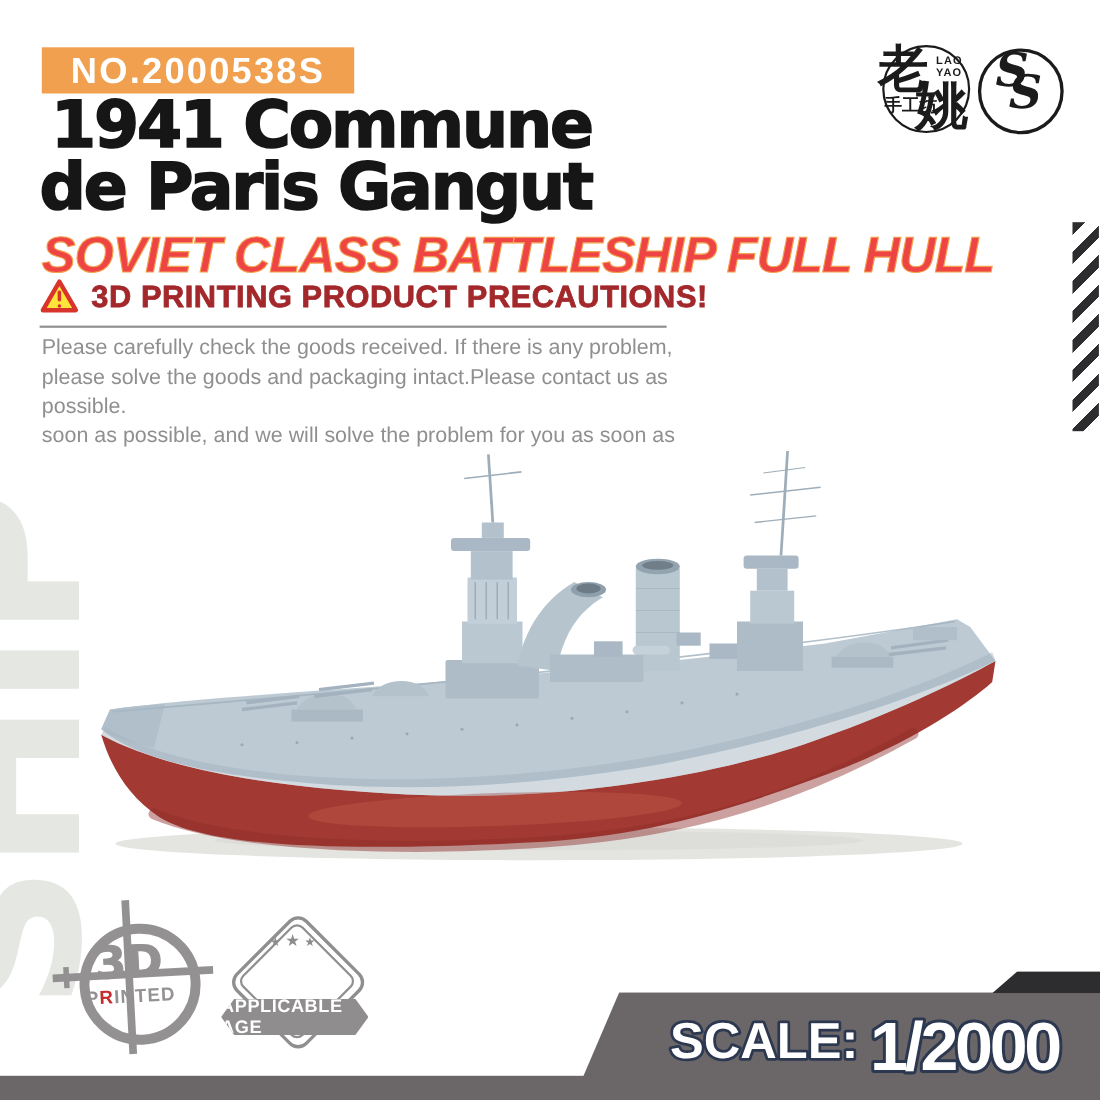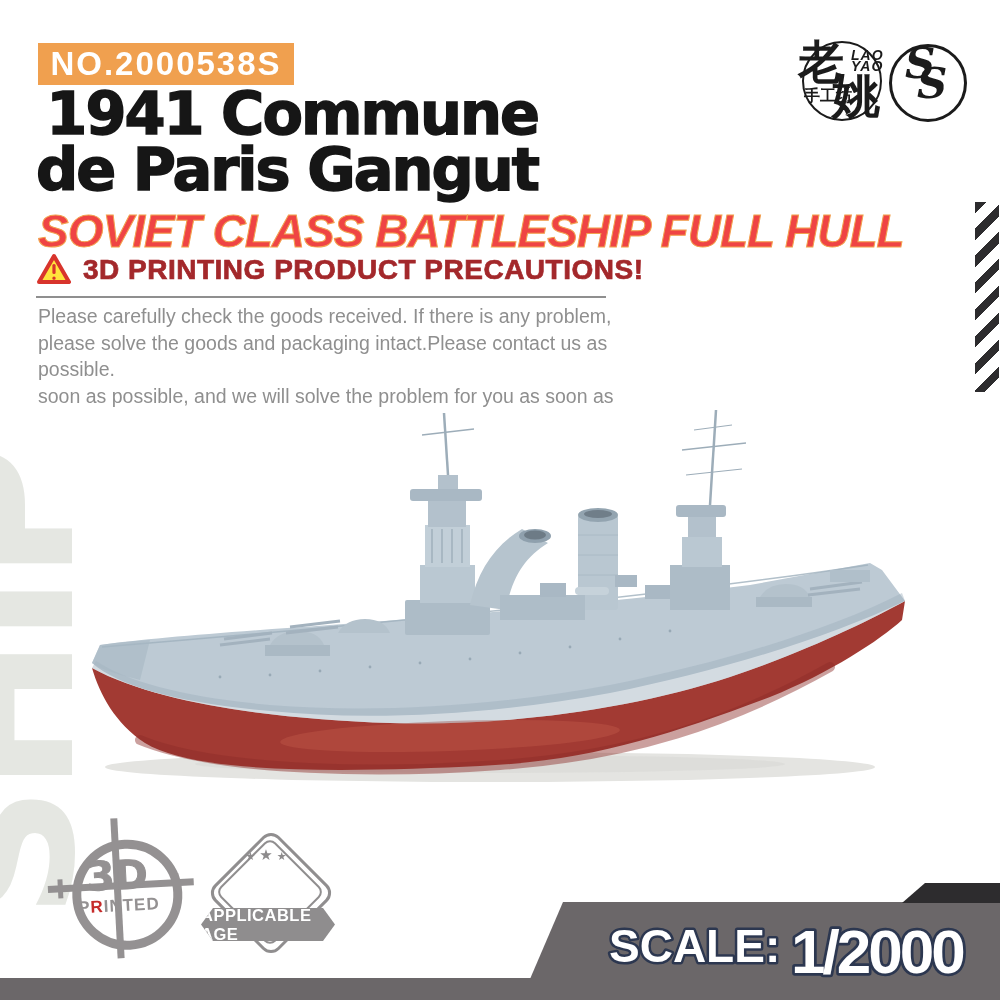--- a/index.html
+++ b/index.html
@@ -6,42 +6,42 @@
   .page{position:relative;width:1000px;height:1000px;background:#ffffff;overflow:hidden;
         font-family:"Liberation Sans",sans-serif;}
 
   
   .watermark{position:absolute;left:-262px;top:585px;width:540px;height:200px;
     transform:rotate(-90deg);display:flex;align-items:center;justify-content:center;
     font-family:"DejaVu Sans",sans-serif;font-weight:bold;font-size:185px;
     letter-spacing:-6px;color:#e5e7e2;z-index:1;user-select:none;}
 
   
-  .no-badge{position:absolute;left:38px;top:43px;width:256px;height:42px;background:#f0a04f;
+  .no-badge{position:absolute;left:38px;top:43px;width:284px;height:42px;background:#f0a04f;
     color:#fff;font-weight:bold;font-size:33px;letter-spacing:2px;
     display:flex;align-items:center;justify-content:center;z-index:3;}
   .title{position:absolute;left:36px;top:86px;z-index:3;color:#161616;
     font-family:"DejaVu Sans",sans-serif;font-weight:bold;font-size:59px;line-height:56px;
     letter-spacing:-2px;text-align:right;-webkit-text-stroke:1.5px #161616;}
   .subtitle{position:absolute;left:38px;top:204px;z-index:3;color:#ef4444;
     font-style:italic;font-weight:bold;font-size:46px;letter-spacing:-1px;
     -webkit-text-stroke:1px #f2a24f;white-space:nowrap;}
   .warn-row{position:absolute;left:36px;top:253px;z-index:3;display:flex;align-items:center;gap:11px;}
   .warn-text{color:#a3282b;font-weight:bold;font-size:28px;letter-spacing:.5px;
     -webkit-text-stroke:.7px #a3282b;white-space:nowrap;}
   .rule{position:absolute;left:36px;top:296px;width:570px;height:2px;background:#8f8f8f;z-index:3;}
   .para{position:absolute;left:38px;top:303px;width:590px;z-index:3;color:#8f8f8f;
     font-size:19.5px;line-height:26.5px;}
 
   
   .laoyao{position:absolute;left:798px;top:38px;width:88px;height:88px;z-index:3;color:#1b1b1b;}
   .laoyao .ring{position:absolute;left:4px;top:3px;width:76px;height:76px;border:2.5px solid #1b1b1b;border-radius:50%;}
   .laoyao .c1{position:absolute;left:0px;top:-6px;font-size:46px;font-weight:bold;}
   .laoyao .c2{position:absolute;left:34px;top:26px;font-size:48px;font-weight:bold;}
-  .laoyao .lat{position:absolute;left:53px;top:12px;font-size:14px;font-weight:bold;line-height:11px;letter-spacing:1px;font-style:italic;}
+  .laoyao .lat{position:absolute;left:53px;top:12px;font-size:10px;font-weight:bold;line-height:11px;letter-spacing:1px;}
   .laoyao .studio{position:absolute;left:6px;top:48px;font-size:16px;font-weight:bold;}
   .ssmono{position:absolute;left:889px;top:44px;width:72px;height:72px;z-index:3;
     border:3.5px solid #1b1b1b;border-radius:50%;color:#1b1b1b;}
   .ssmono span{position:absolute;font-family:"DejaVu Serif",serif;font-style:italic;
     font-weight:bold;font-size:42px;line-height:42px;}
   .ssmono .s1{left:13px;top:-4px;}
   .ssmono .s2{left:25px;top:16px;}
 
   
   .stripes{position:absolute;left:975px;top:202px;width:24px;height:190px;z-index:2;

